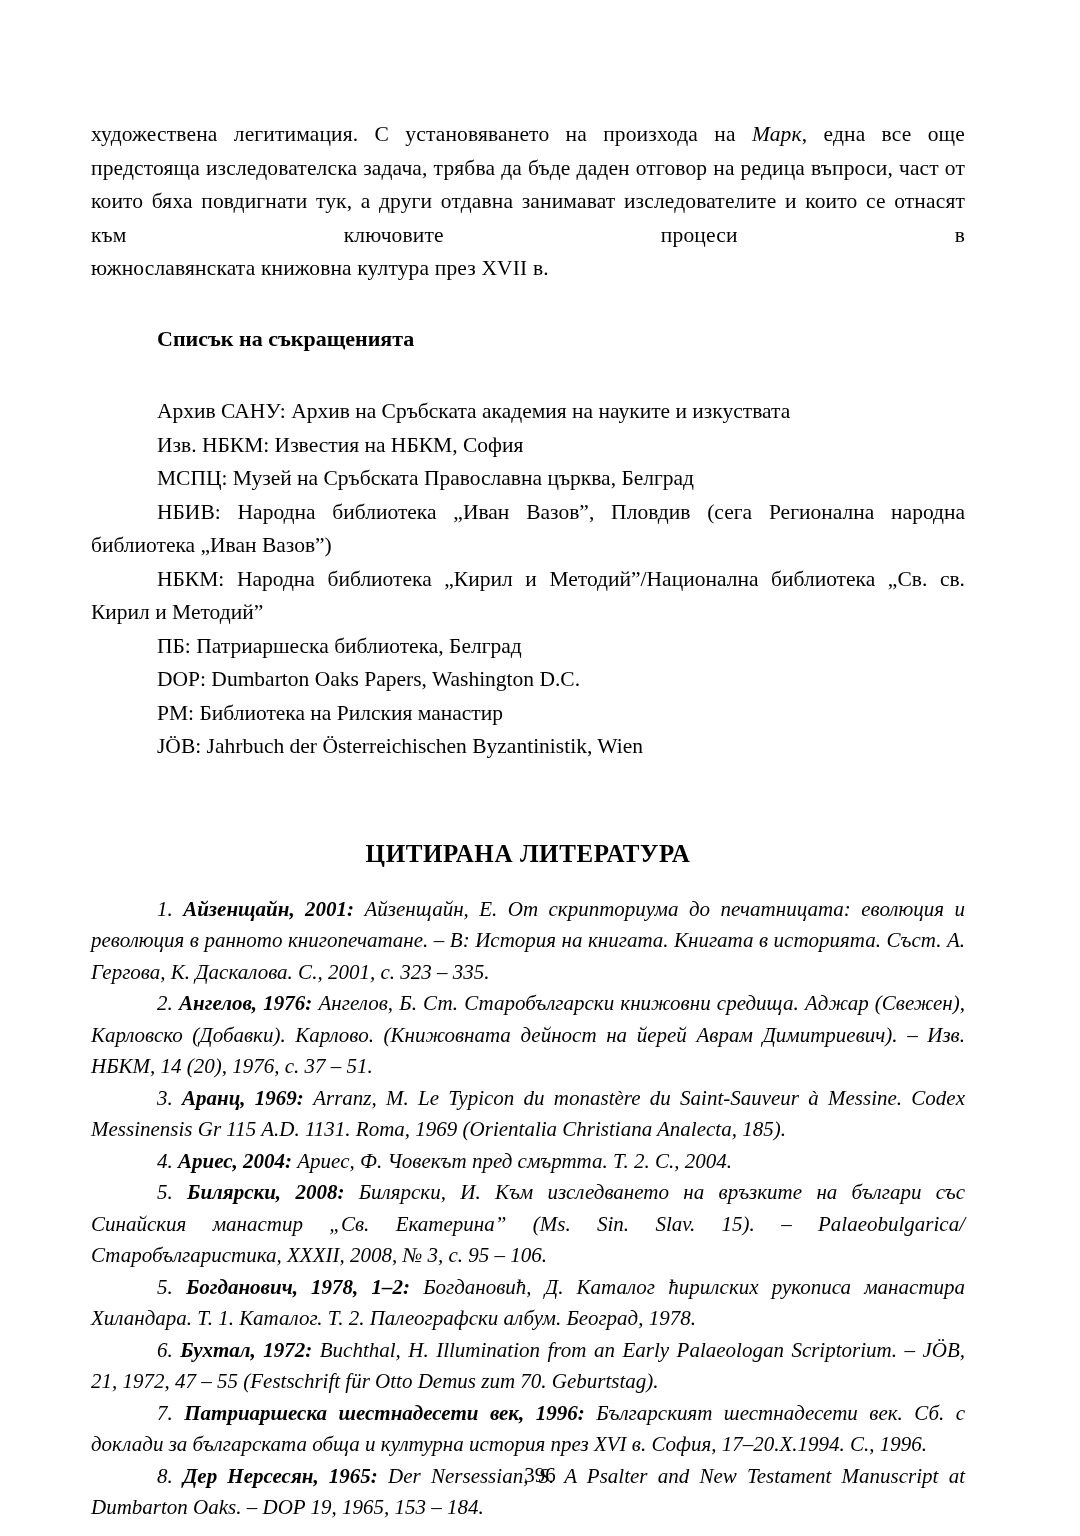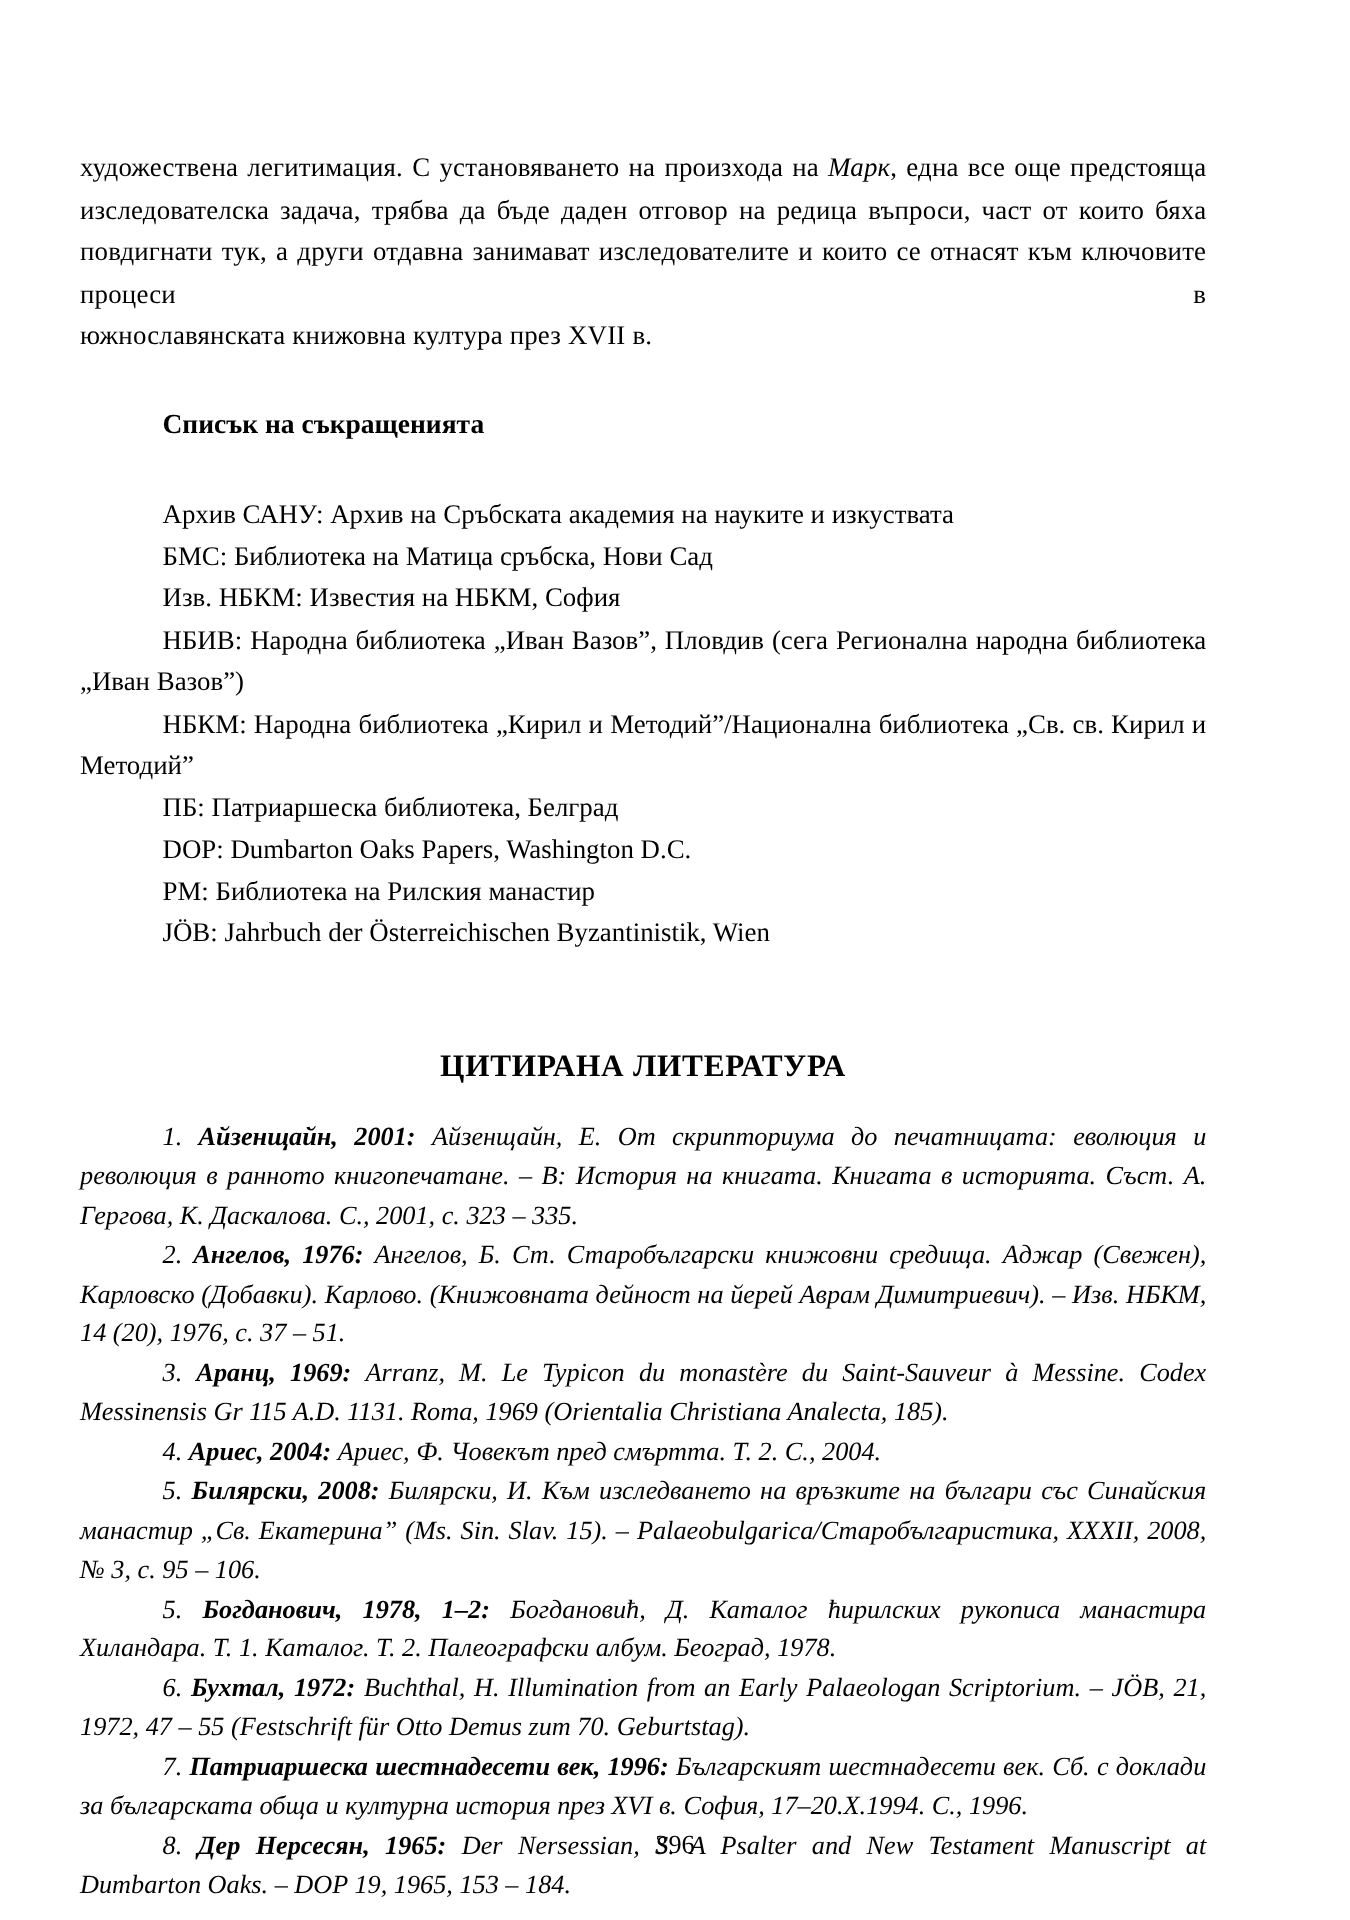--- a/index.html
+++ b/index.html
@@ -11,21 +11,21 @@
     width: 1080px;
     height: 1536px;
     font-family: "Liberation Serif", "DejaVu Serif", serif;
     color: #000000;
   }
   .page {
     position: relative;
     width: 1080px;
     height: 1536px;
     box-sizing: border-box;
-    padding: 118px 115px 40px 64px;
+    padding: 118px 115px 40px 91px;
   }
   .body-par {
     font-size: 21.5px;
     line-height: 33.5px;
     text-align: justify;
     text-align-last: justify;
     margin: 0;
     letter-spacing: 0.15px;
   }
   .body-par .last-line {
@@ -90,22 +90,22 @@
 <body>
 
 <div class="page">
 
   <p class="body-par"><span>художествена легитимация. С установяването на произхода на </span><span class="italic">Марк</span><span>, една все още предстояща изследователска задача, трябва да бъде даден отговор на редица въпроси, част от които бяха повдигнати тук, а други отдавна занимават изследователите и които се отнасят към ключовите процеси в </span><span class="last-line" style="display:block; text-align:left;">южнославянската книжовна култура през XVII в.</span></p>
 
   <h2 class="section-head">Списък на съкращенията</h2>
 
   <div class="abbrev-list">
     <p class="abbrev-item">Архив САНУ: Архив на Сръбската академия на науките и изкуствата</p>
-    <p class="abbrev-item">БМС: Библиотека на Матица сръбска, Нови Сад</p>
     <p class="abbrev-item">Изв. НБКМ: Известия на НБКМ, София</p>
+    <p class="abbrev-item">МСПЦ: Музей на Сръбската Православна църква, Белград</p>
     <p class="abbrev-item wrap">НБИВ: Народна библиотека „Иван Вазов”, Пловдив (сега Регионална народна библиотека „Иван Вазов”)</p>
     <p class="abbrev-item wrap">НБКМ: Народна библиотека „Кирил и Методий”/Национална библиотека „Св. св. Кирил и Методий”</p>
     <p class="abbrev-item">ПБ: Патриаршеска библиотека, Белград</p>
     <p class="abbrev-item">DOP: Dumbarton Oaks Papers, Washington D.C.</p>
     <p class="abbrev-item">РМ: Библиотека на Рилския манастир</p>
     <p class="abbrev-item">JÖB: Jahrbuch der Österreichischen Byzantinistik, Wien</p>
   </div>
 
   <h3 class="lit-title">ЦИТИРАНА ЛИТЕРАТУРА</h3>
 

